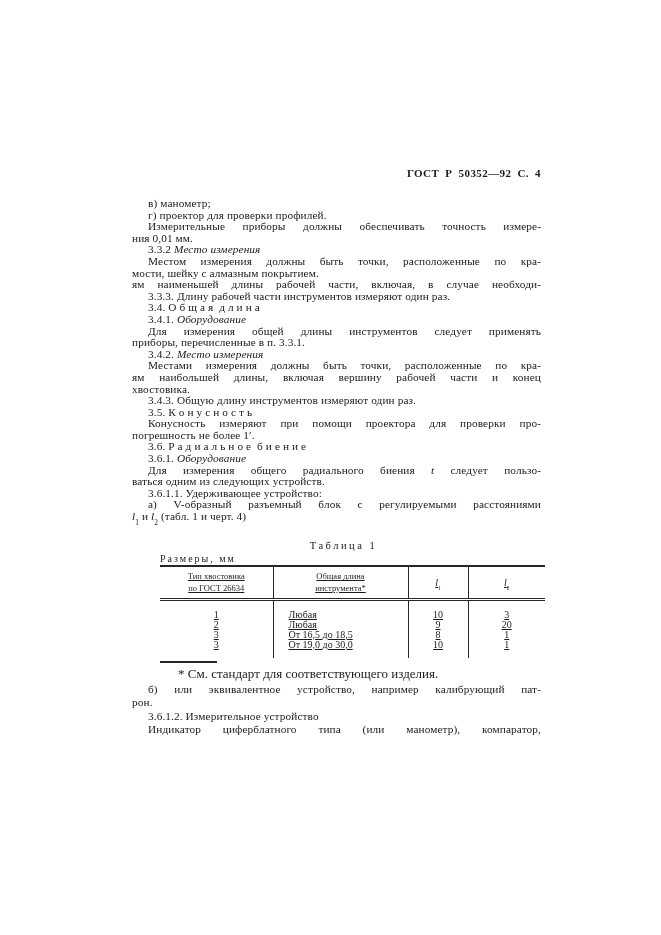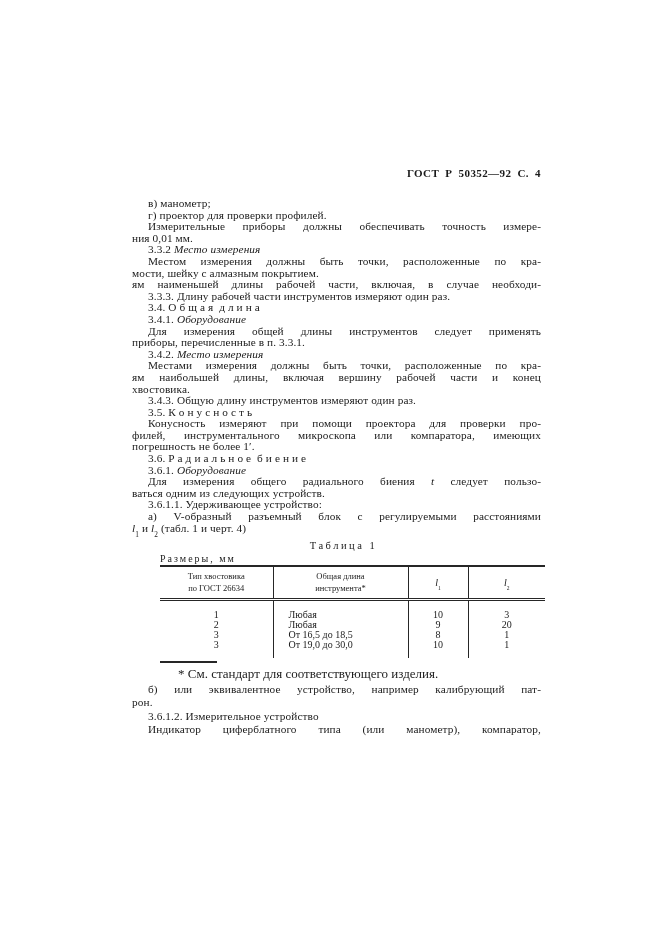--- a/index.html
+++ b/index.html
@@ -42,20 +42,21 @@
   }
   .tbl-units {
     position: absolute; top: 553px; left: 160px; width: 385px;
     text-align: left; font-size: 10px; letter-spacing: 2px;
   }
 
   .tbl-wrap { position: absolute; top: 565px; left: 160px; }
   table.gtable {
     width: 385px; border-collapse: collapse;
     border-top: 2px solid #262626;
+    text-decoration: underline;
   }
   table.gtable col:nth-child(1) { width: 113px; }
   table.gtable col:nth-child(2) { width: 135px; }
   table.gtable col:nth-child(3) { width: 60px; }
   table.gtable col:nth-child(4) { width: 77px; }
   table.gtable th {
     font-weight: normal; font-size: 8.5px; line-height: 1.3;
     text-align: center; vertical-align: middle;
     height: 31px; padding: 0;
     border-bottom: 3px double #262626;
@@ -100,21 +101,20 @@
       <div class="tl ind"><span>3.4.1. </span><span class="it">Оборудование</span></div>
       <div class="tl ind just"><span>Для измерения общей длины инструментов следует применять</span></div>
       <div class="tl"><span>приборы, перечисленные в п. 3.3.1.</span></div>
       <div class="tl ind"><span>3.4.2. </span><span class="it">Место измерения</span></div>
       <div class="tl ind just"><span>Местами измерения должны быть точки, расположенные по кра-</span></div>
       <div class="tl just"><span>ям наибольшей длины, включая вершину рабочей части и конец</span></div>
       <div class="tl"><span>хвостовика.</span></div>
       <div class="tl ind"><span>3.4.3. Общую длину инструментов измеряют один раз.</span></div>
       <div class="tl ind"><span>3.5. К о н у с н о с т ь</span></div>
       <div class="tl ind just"><span>Конусность измеряют при помощи проектора для проверки про-</span></div>
-      <div class="tl just"><span>филей, инструментального микроскопа или компаратора, имеющих</span></div>
       <div class="tl"><span>погрешность не более 1′.</span></div>
       <div class="tl ind"><span>3.6. Р а д и а л ь н о е  б и е н и е</span></div>
       <div class="tl ind"><span>3.6.1. </span><span class="it">Оборудование</span></div>
       <div class="tl ind just"><span>Для измерения общего радиального биения </span><span class="it">t</span><span> следует пользо-</span></div>
       <div class="tl"><span>ваться одним из следующих устройств.</span></div>
       <div class="tl ind"><span>3.6.1.1. Удерживающее устройство:</span></div>
       <div class="tl ind just"><span>а) V-образный разъемный блок с регулируемыми расстояниями</span></div>
       <div class="tl"><span class="it">l</span><sub>1</sub><span> и </span><span class="it">l</span><sub>2</sub><span> (табл. 1 и черт. 4)</span></div>
     </div>
 

